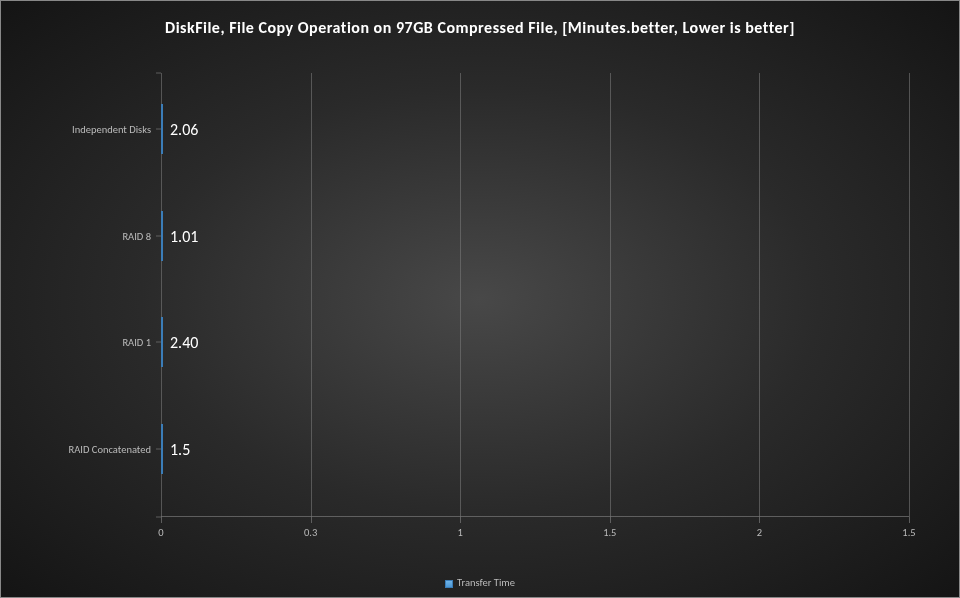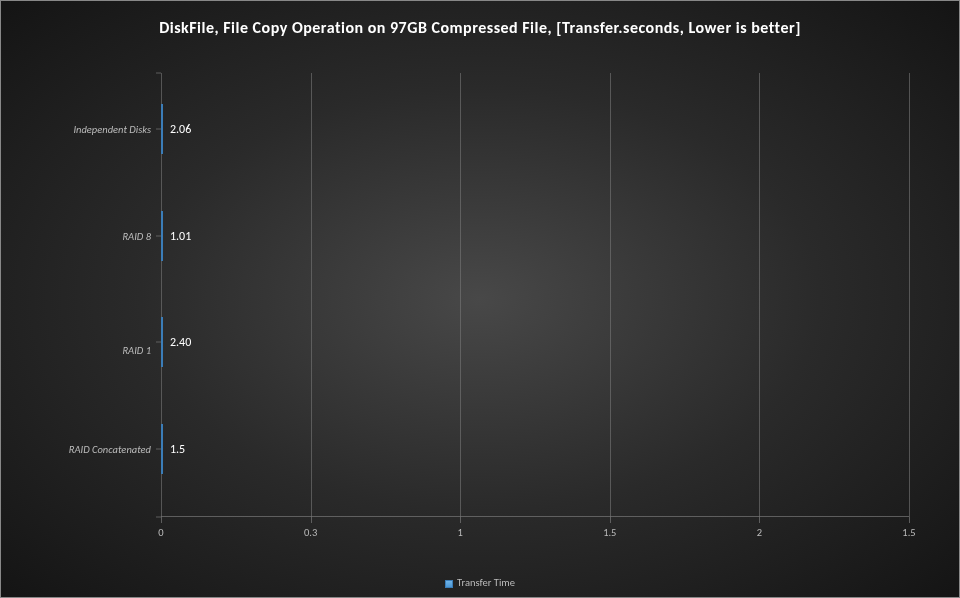--- a/index.html
+++ b/index.html
@@ -64,21 +64,20 @@
     color: #bbb;
   }
   .ylabel {
     position: absolute;
     right: calc(100% + 10px);
     transform: translateY(-50%);
     font-size: 10.5px;
     color: #bbb;
     white-space: nowrap;
     text-align: right;
-    font-style: italic;
   }
   .y-tick {
     position: absolute;
     left: -5px;
     width: 5px;
     height: 1px;
     background: rgba(120,120,120,0.7);
     transform: translateY(-0.5px);
   }
   .bar-row {
@@ -91,21 +90,21 @@
     top: 0;
     left: 0;
     height: 100%;
     background: linear-gradient(to bottom, #70b4e8 0%, #5aa5df 45%, #4b96d4 100%);
     border: 1px solid #3b7db8;
   }
   .bar-label {
     position: absolute;
     top: 50%;
     transform: translateY(-50%);
-    font-size: 12px;
+    font-size: 16px;
     color: #fff;
     left: calc(100% + 8px);
     white-space: nowrap;
     text-align: center;
   }
   .legend {
     position: absolute;
     left: 0;
     right: 0;
     bottom: 8px;
@@ -120,21 +119,21 @@
     height: 8px;
     background: linear-gradient(to bottom, #70b4e8, #4b96d4);
     border: 1px solid #3b7db8;
     margin-right: 4px;
     vertical-align: middle;
   }
 </style>
 </head>
 <body>
 
-<div class="title">DiskFile, File Copy Operation on 97GB Compressed File, [Transfer.seconds, Lower is better]</div>
+<div class="title">DiskFile, File Copy Operation on 97GB Compressed File, [Minutes.better, Lower is better]</div>
 
 <div class="chart-area">
   <div class="plot">
 
     <div class="gridline" style="left:0%"></div>
     <div class="gridline" style="left:20%"></div>
     <div class="gridline" style="left:40%"></div>
     <div class="gridline" style="left:60%"></div>
     <div class="gridline" style="left:80%"></div>
     <div class="gridline" style="left:100%"></div>
@@ -166,21 +165,21 @@
     <div class="bar-row" style="top:31%;">
       <div class="y-tick" style="top:50%;"></div>
       <div class="ylabel" style="top:50%;">RAID 8</div>
       <div class="bar" style="width:45.2%;">
         <span class="bar-label">1.01</span>
       </div>
     </div>
 
     <div class="bar-row" style="top:55%;">
       <div class="y-tick" style="top:50%;"></div>
-      <div class="ylabel" style="top:50%;margin-top:8px;">RAID 1</div>
+      <div class="ylabel" style="top:50%;">RAID 1</div>
       <div class="bar" style="width:83.6%;">
         <span class="bar-label">2.40</span>
       </div>
     </div>
 
     <div class="bar-row" style="top:79%;">
       <div class="y-tick" style="top:50%;"></div>
       <div class="ylabel" style="top:50%;">RAID Concatenated</div>
       <div class="bar" style="width:60%;">
         <span class="bar-label">1.5</span>

